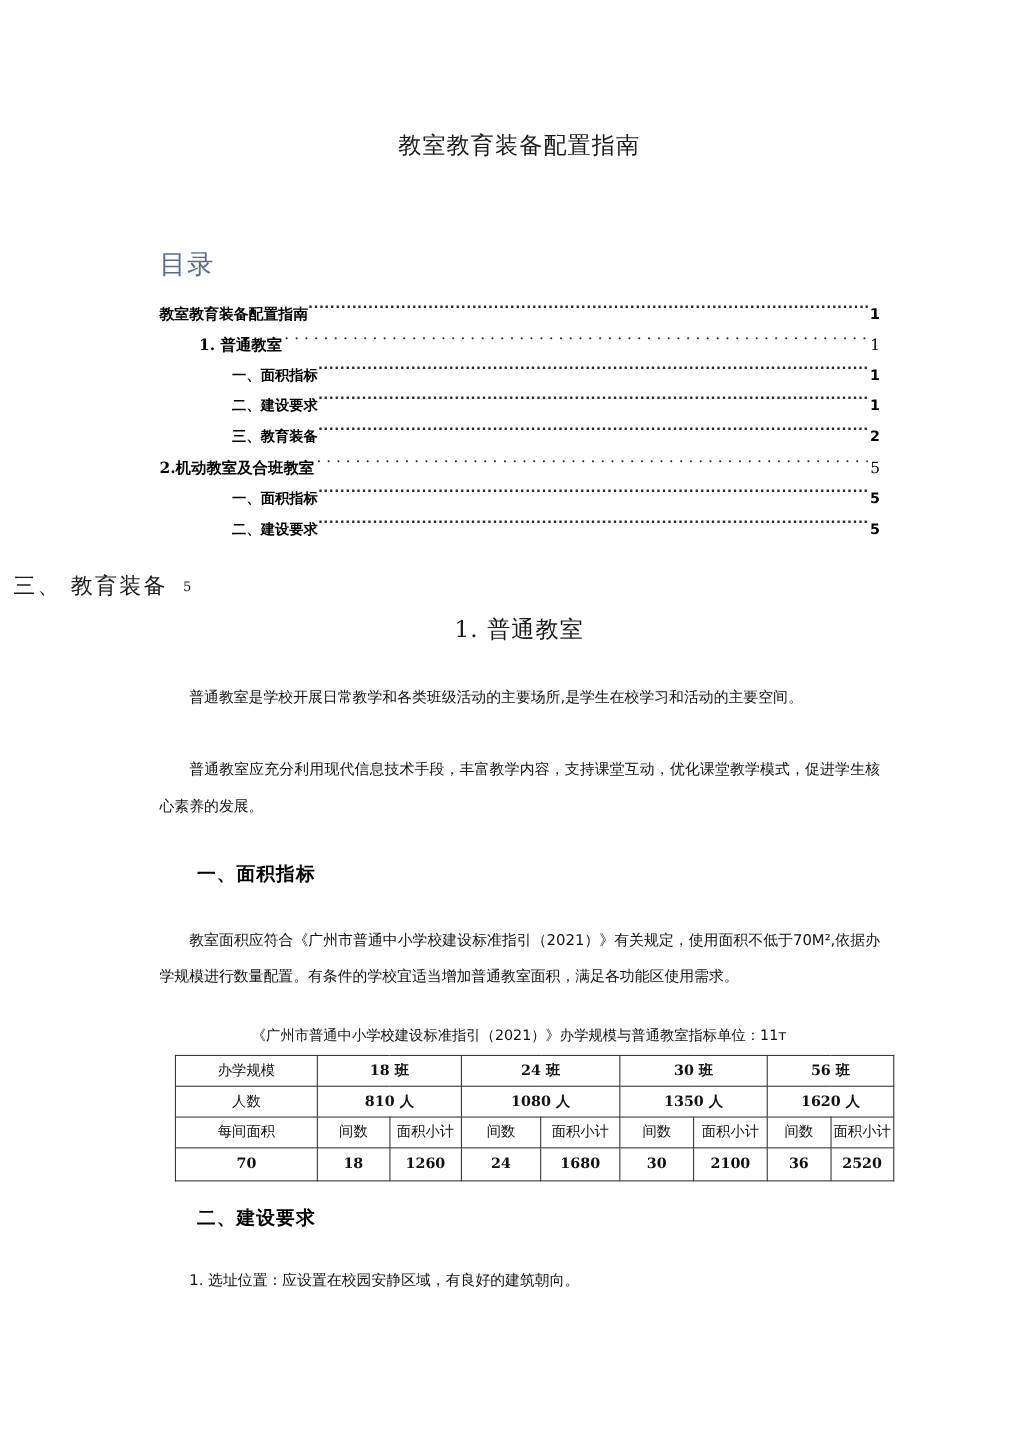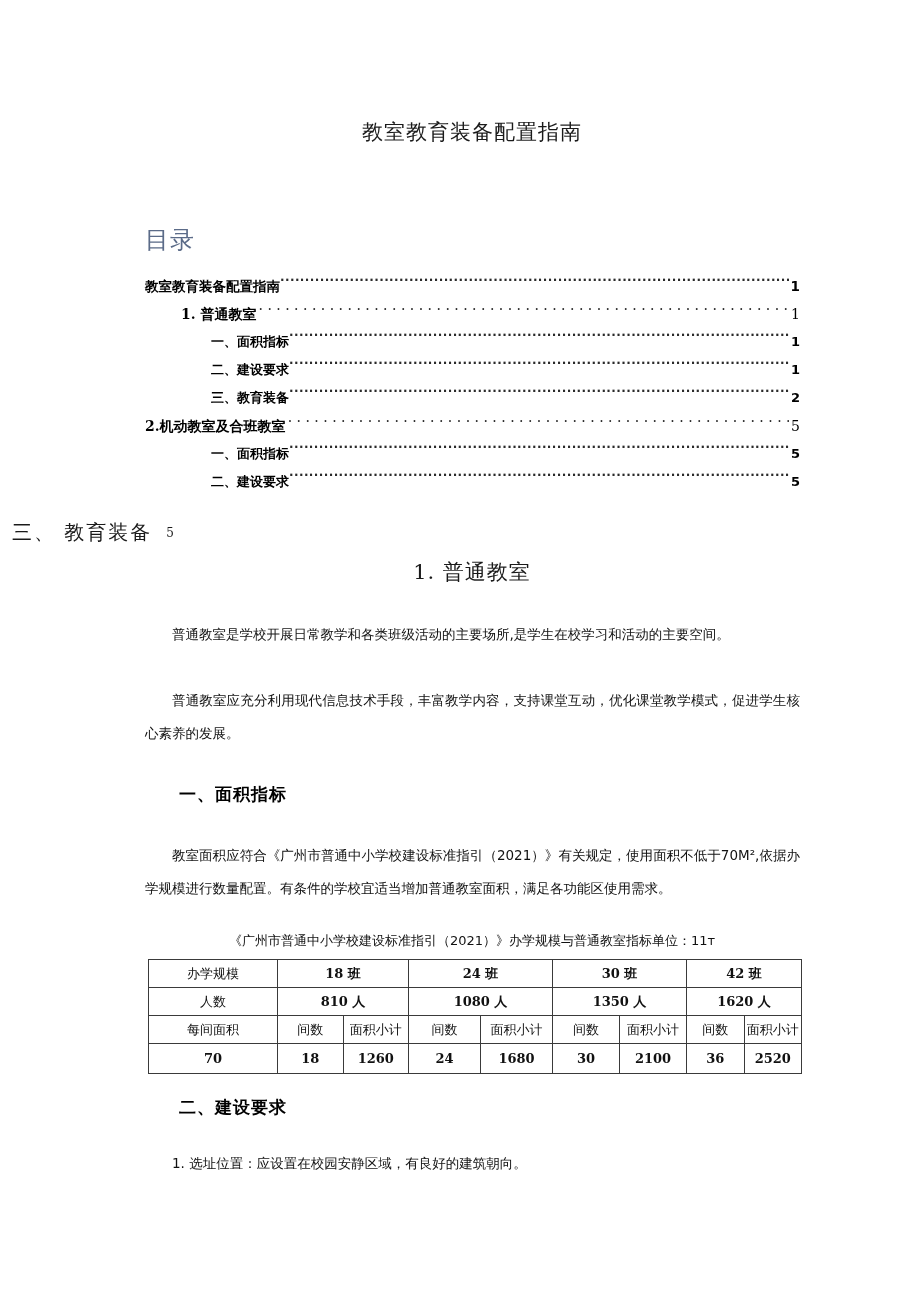--- a/index.html
+++ b/index.html
@@ -187,20 +187,21 @@
   
   .tbl-wrap {
     position: absolute;
     left: 136px; top: 959px;
     width: 648px;
   }
   table.spec {
     border-collapse: collapse;
     width: 648px;
     table-layout: fixed;
+    margin-left: 11px;
   }
   table.spec td {
     border: 1px solid #3a3a3a;
     text-align: center;
     font-family: "DejaVu Serif", "Liberation Serif", serif;
     font-size: 13px;
     color: #111111;
     padding: 0;
     height: 27px;
     line-height: 27px;
@@ -296,21 +297,21 @@
   <div class="tbl-caption">《广州市普通中小学校建设标准指引（2021）》办学规模与普通教室指标单位：11ᴛ</div>
 
   <div class="tbl-wrap">
     <table class="spec">
       <tbody>
           <tr>
         <td colspan="1" style="width:128px;">办学规模</td>
         <td colspan="2" style="width:130px;text-align:center;" class="b">18 班</td>
         <td colspan="2" style="width:143px;" class="b">24 班</td>
         <td colspan="2" style="width:133px;" class="b">30 班</td>
-        <td colspan="2" style="width:114px;" class="b">42 班</td>
+        <td colspan="2" style="width:114px;" class="b">56 班</td>
       </tr>
       <tr>
         <td>人数</td>
         <td colspan="2" class="b">810 人</td>
         <td colspan="2" class="b">1080 人</td>
         <td colspan="2" class="b">1350 人</td>
         <td colspan="2" class="b">1620 人</td>
       </tr>
       <tr>
         <td>每间面积</td>

